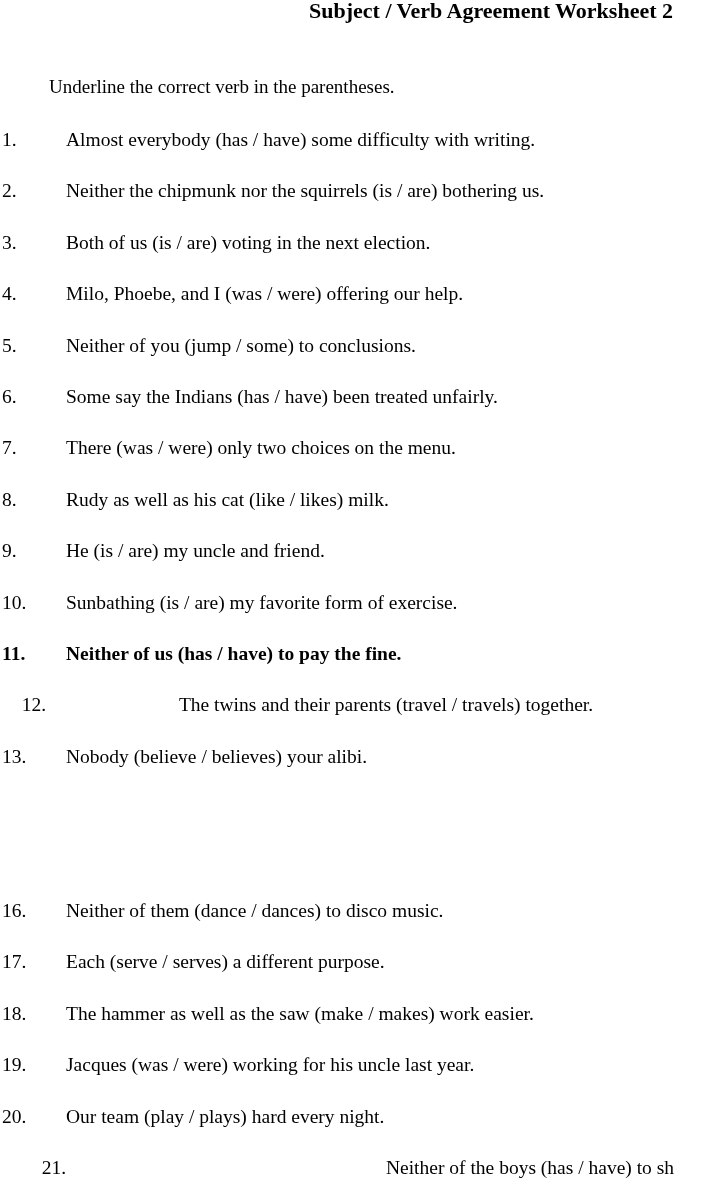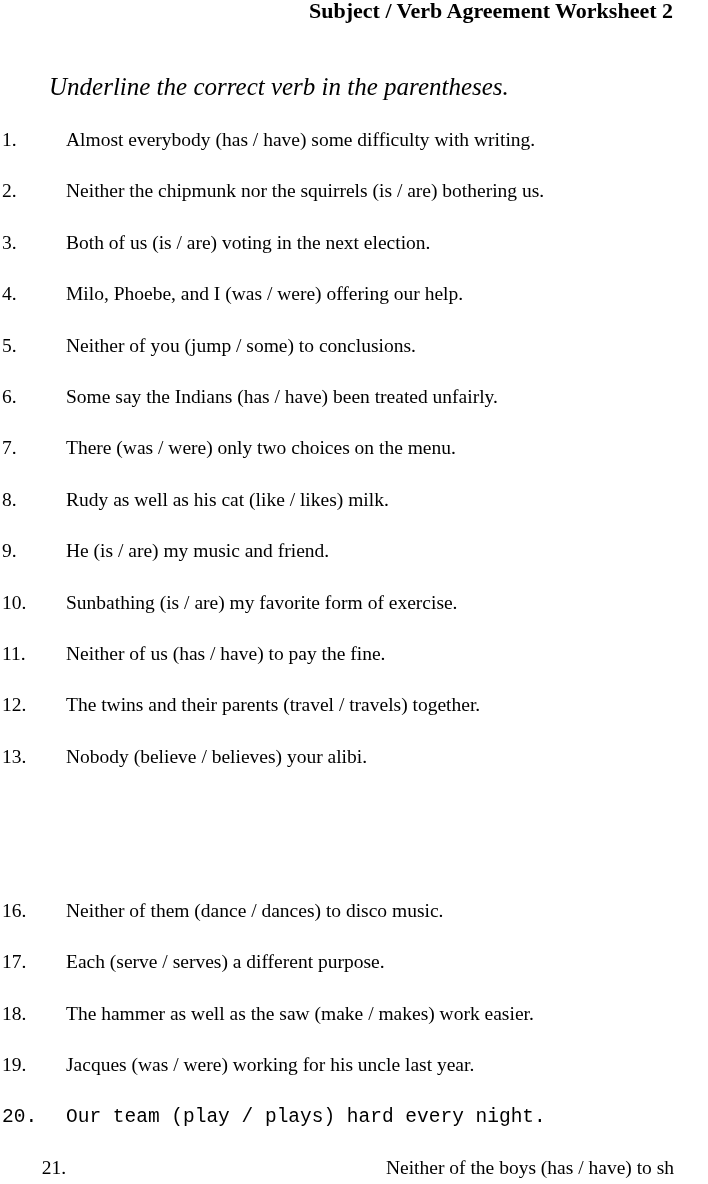--- a/index.html
+++ b/index.html
@@ -19,24 +19,23 @@
     right: 1px;
     font-size: 22px;
     font-weight: bold;
     line-height: 26px;
     white-space: nowrap;
   }
   .instruction {
     position: absolute;
     top: 75px;
     left: 49px;
-    font-size: 25px;
+    font-size: 19px;
     line-height: 24px;
     white-space: nowrap;
-    font-style: italic;
   }
   .question-list {
     position: absolute;
     top: 0; left: 0;
     width: 708px;
     height: 1184px;
   }
   .item {
     position: absolute;
     left: 2px;
@@ -99,34 +98,34 @@
     <span class="text">There (was / were) only two choices on the menu.</span>
   </div>
 
   <div class="item" style="top: 487.8px;">
     <span class="num">8.</span>
     <span class="text">Rudy as well as his cat (like / likes) milk.</span>
   </div>
 
   <div class="item" style="top: 539.2px;">
     <span class="num">9.</span>
-    <span class="text">He (is / are) my music and friend.</span>
+    <span class="text">He (is / are) my uncle and friend.</span>
   </div>
 
   <div class="item" style="top: 590.6px;">
     <span class="num">10.</span>
     <span class="text">Sunbathing (is / are) my favorite form of exercise.</span>
   </div>
 
-  <div class="item" style="top: 642px;">
+  <div class="item" style="top: 642px; font-weight: bold;">
     <span class="num">11.</span>
     <span class="text">Neither of us (has / have) to pay the fine.</span>
   </div>
 
-  <div class="item" style="top: 693.4px;">
+  <div class="item" style="top: 693.4px; text-align: center;">
     <span class="num">12.</span>
     <span class="text">The twins and their parents (travel / travels) together.</span>
   </div>
 
   <div class="item" style="top: 744.8px; justify-content: flex-end;">
     <span class="num">13.</span>
     <span class="text">Nobody (believe / believes) your alibi.</span>
   </div>
 
 
@@ -144,21 +143,21 @@
   <div class="item" style="top: 1001.8px;">
     <span class="num">18.</span>
     <span class="text">The hammer as well as the saw (make / makes) work easier.</span>
   </div>
 
   <div class="item" style="top: 1053.2px; align-items: center;">
     <span class="num">19.</span>
     <span class="text">Jacques (was / were) working for his uncle last year.</span>
   </div>
 
-  <div class="item" style="top: 1104.6px; font-family: Liberation Mono, monospace;">
+  <div class="item" style="top: 1104.6px;">
     <span class="num">20.</span>
     <span class="text">Our team (play / plays) hard every night.</span>
   </div>
 
   <div class="item" style="top: 1156px; text-align: right;">
     <span class="num">21.</span>
     <span class="text">Neither of the boys (has / have) to shave.</span>
   </div>
 </div>
 </div>

